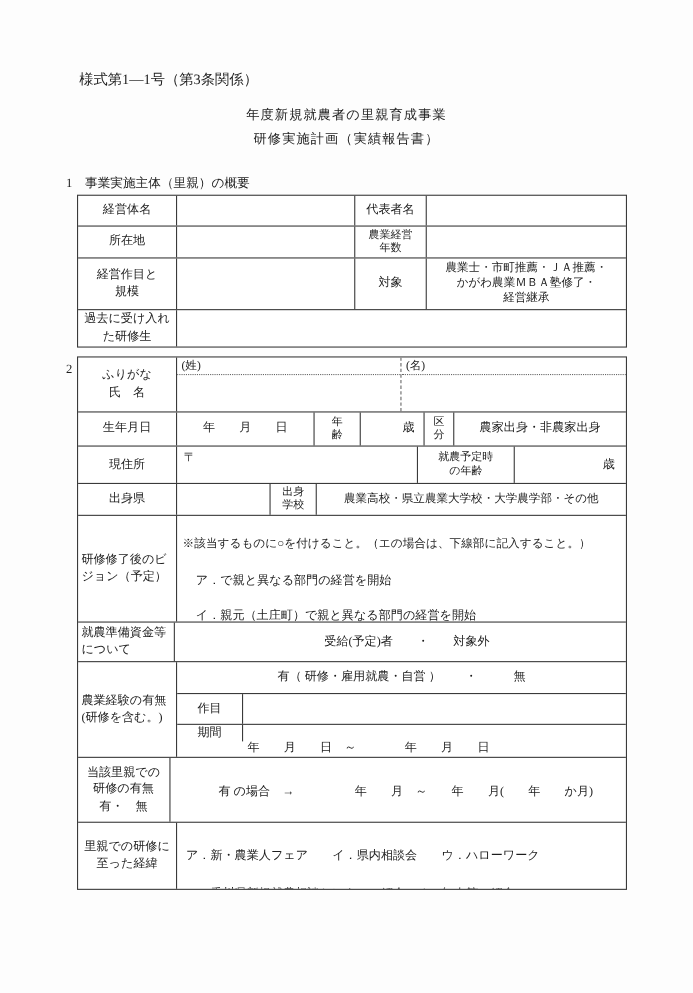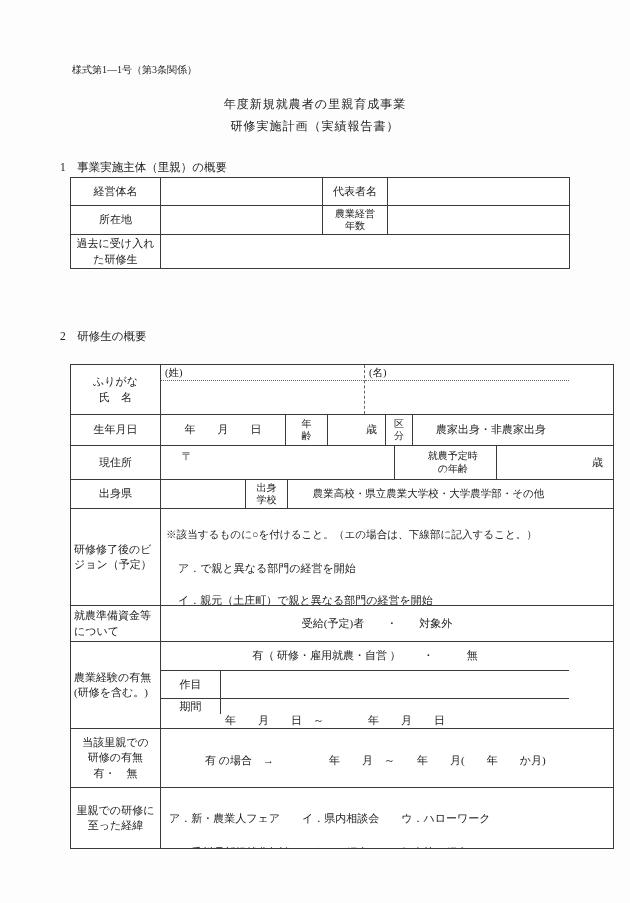--- a/index.html
+++ b/index.html
@@ -45,50 +45,59 @@
   .subrow.last { border-bottom:none; }
 
   .heading { position:absolute; font-size:11.5px; }
   .titleline { position:absolute; width:630px; text-align:center; font-size:12px; letter-spacing:1px; }
 </style>
 </head>
 <body>
 
 <div class="page">
 
-  <div class="abs" style="left:72px; top:63px; font-size:10px;">様式第1―1号（第3条関係）</div>
+  <div class="abs" style="left:72px; top:63px; font-size:13px;">様式第1―1号（第3条関係）</div>
   <div class="titleline" style="top:96px;">年度新規就農者の里親育成事業</div>
   <div class="titleline" style="top:118px;">研修実施計画（実績報告書）</div>
 
   <div class="heading" style="left:60px; top:159px;">1　事業実施主体（里親）の概要</div>
 
   <div class="tbl" style="left:70px; top:177px; width:500px;">
     <div class="row" style="height:28px;">
       <div class="cell" style="width:90px;">経営体名</div>
       <div class="cell" style="width:162px;"></div>
       <div class="cell" style="width:65px;">代表者名</div>
       <div class="cell lastc" style="width:181px;"></div>
     </div>
     <div class="row" style="height:29px;">
       <div class="cell" style="width:90px;">所在地</div>
       <div class="cell" style="width:162px;"></div>
       <div class="cell sm" style="width:65px;">農業経営
 年数</div>
       <div class="cell lastc" style="width:181px;"></div>
     </div>
+    <div class="row" style="height:47px;">
+      <div class="cell" style="width:90px;">経営作目と
+規模</div>
+      <div class="cell" style="width:162px;"></div>
+      <div class="cell" style="width:65px;">対象</div>
+      <div class="cell lastc sm2" style="width:181px;">農業士・市町推薦・ＪＡ推薦・
+かがわ農業ＭＢＡ塾修了・
+経営継承</div>
+    </div>
     <div class="row last" style="height:33px;">
       <div class="cell" style="width:90px;">過去に受け入れ
 た研修生</div>
       <div class="cell lastc" style="width:408px;"></div>
     </div>
   </div>
 
   <div class="heading" style="left:60px; top:328px;">2　研修生の概要</div>
 
-  <div class="tbl" style="left:70px; top:364px; width:544px;">
+  <div class="tbl" style="left:70px; top:324px; width:500px;">
 
     <div class="row" style="height:50px;">
       <div class="cell" style="width:90px;">ふりがな
 氏　名</div>
       <div class="cell lastc name-content" style="width:408px;">
         <div class="name-half first" style="width:204px;">
           <div class="name-head">(姓)</div>
         </div>
         <div class="name-half" style="width:204px;">
           <div class="name-head">(名)</div>

